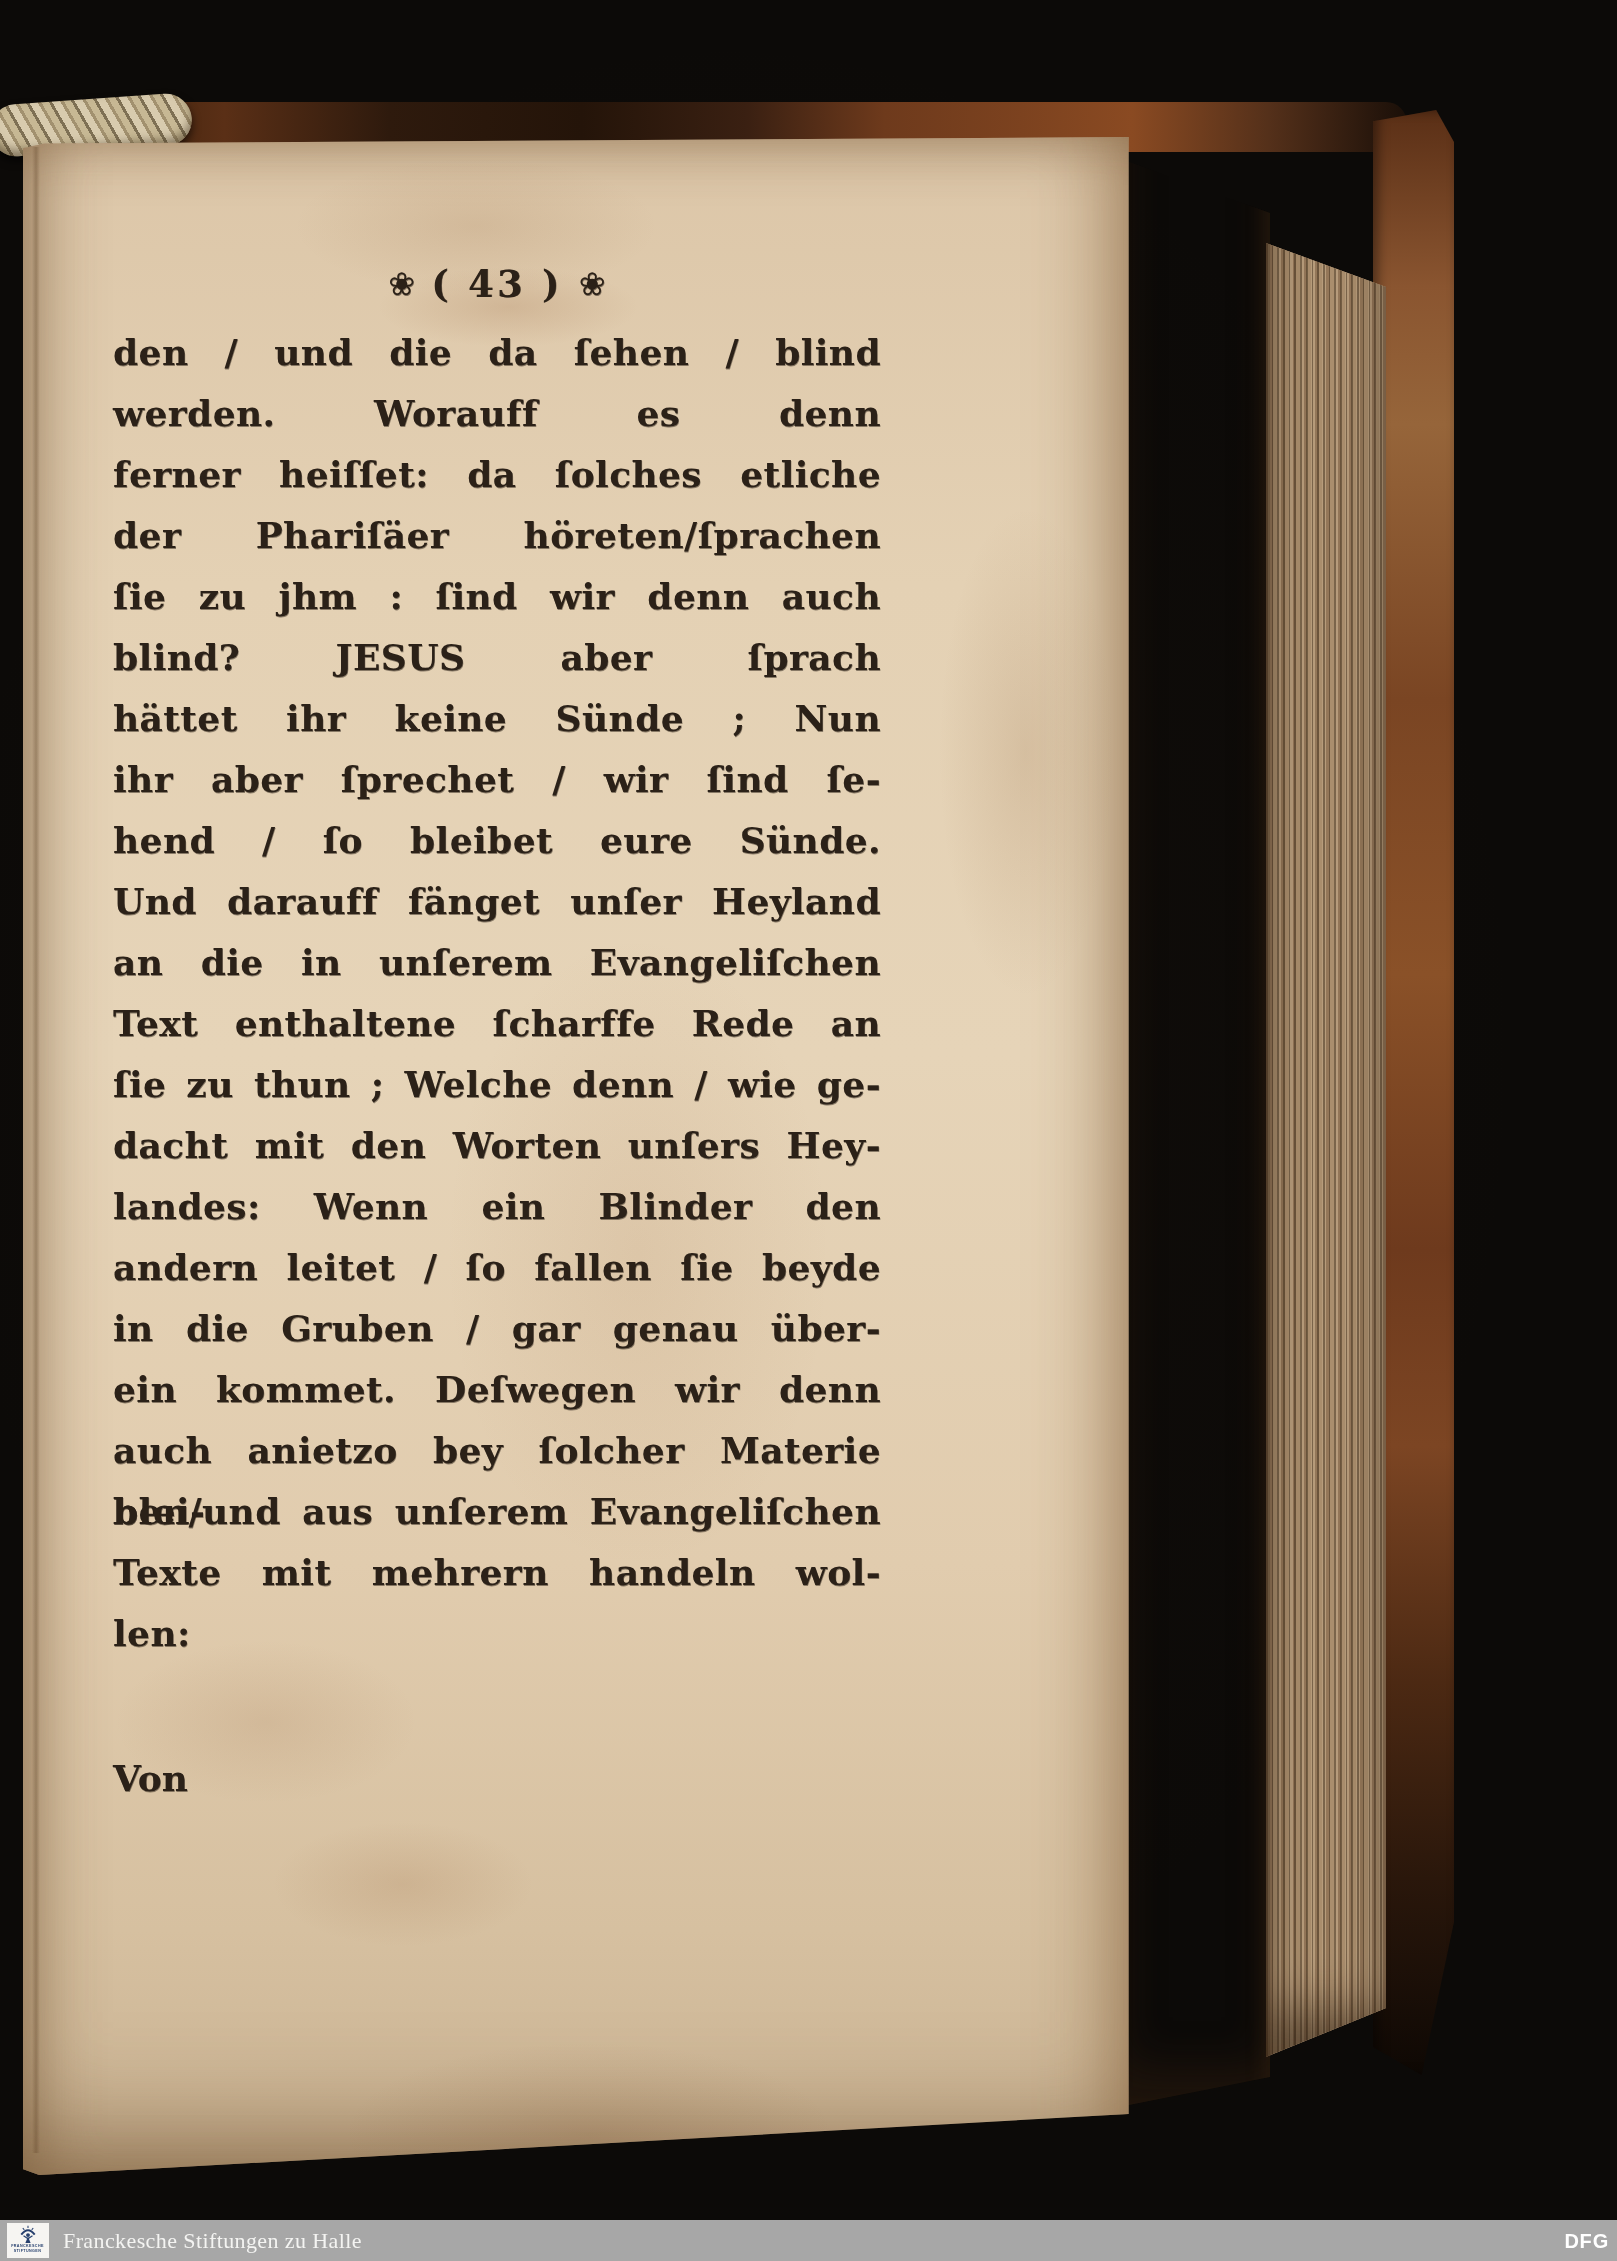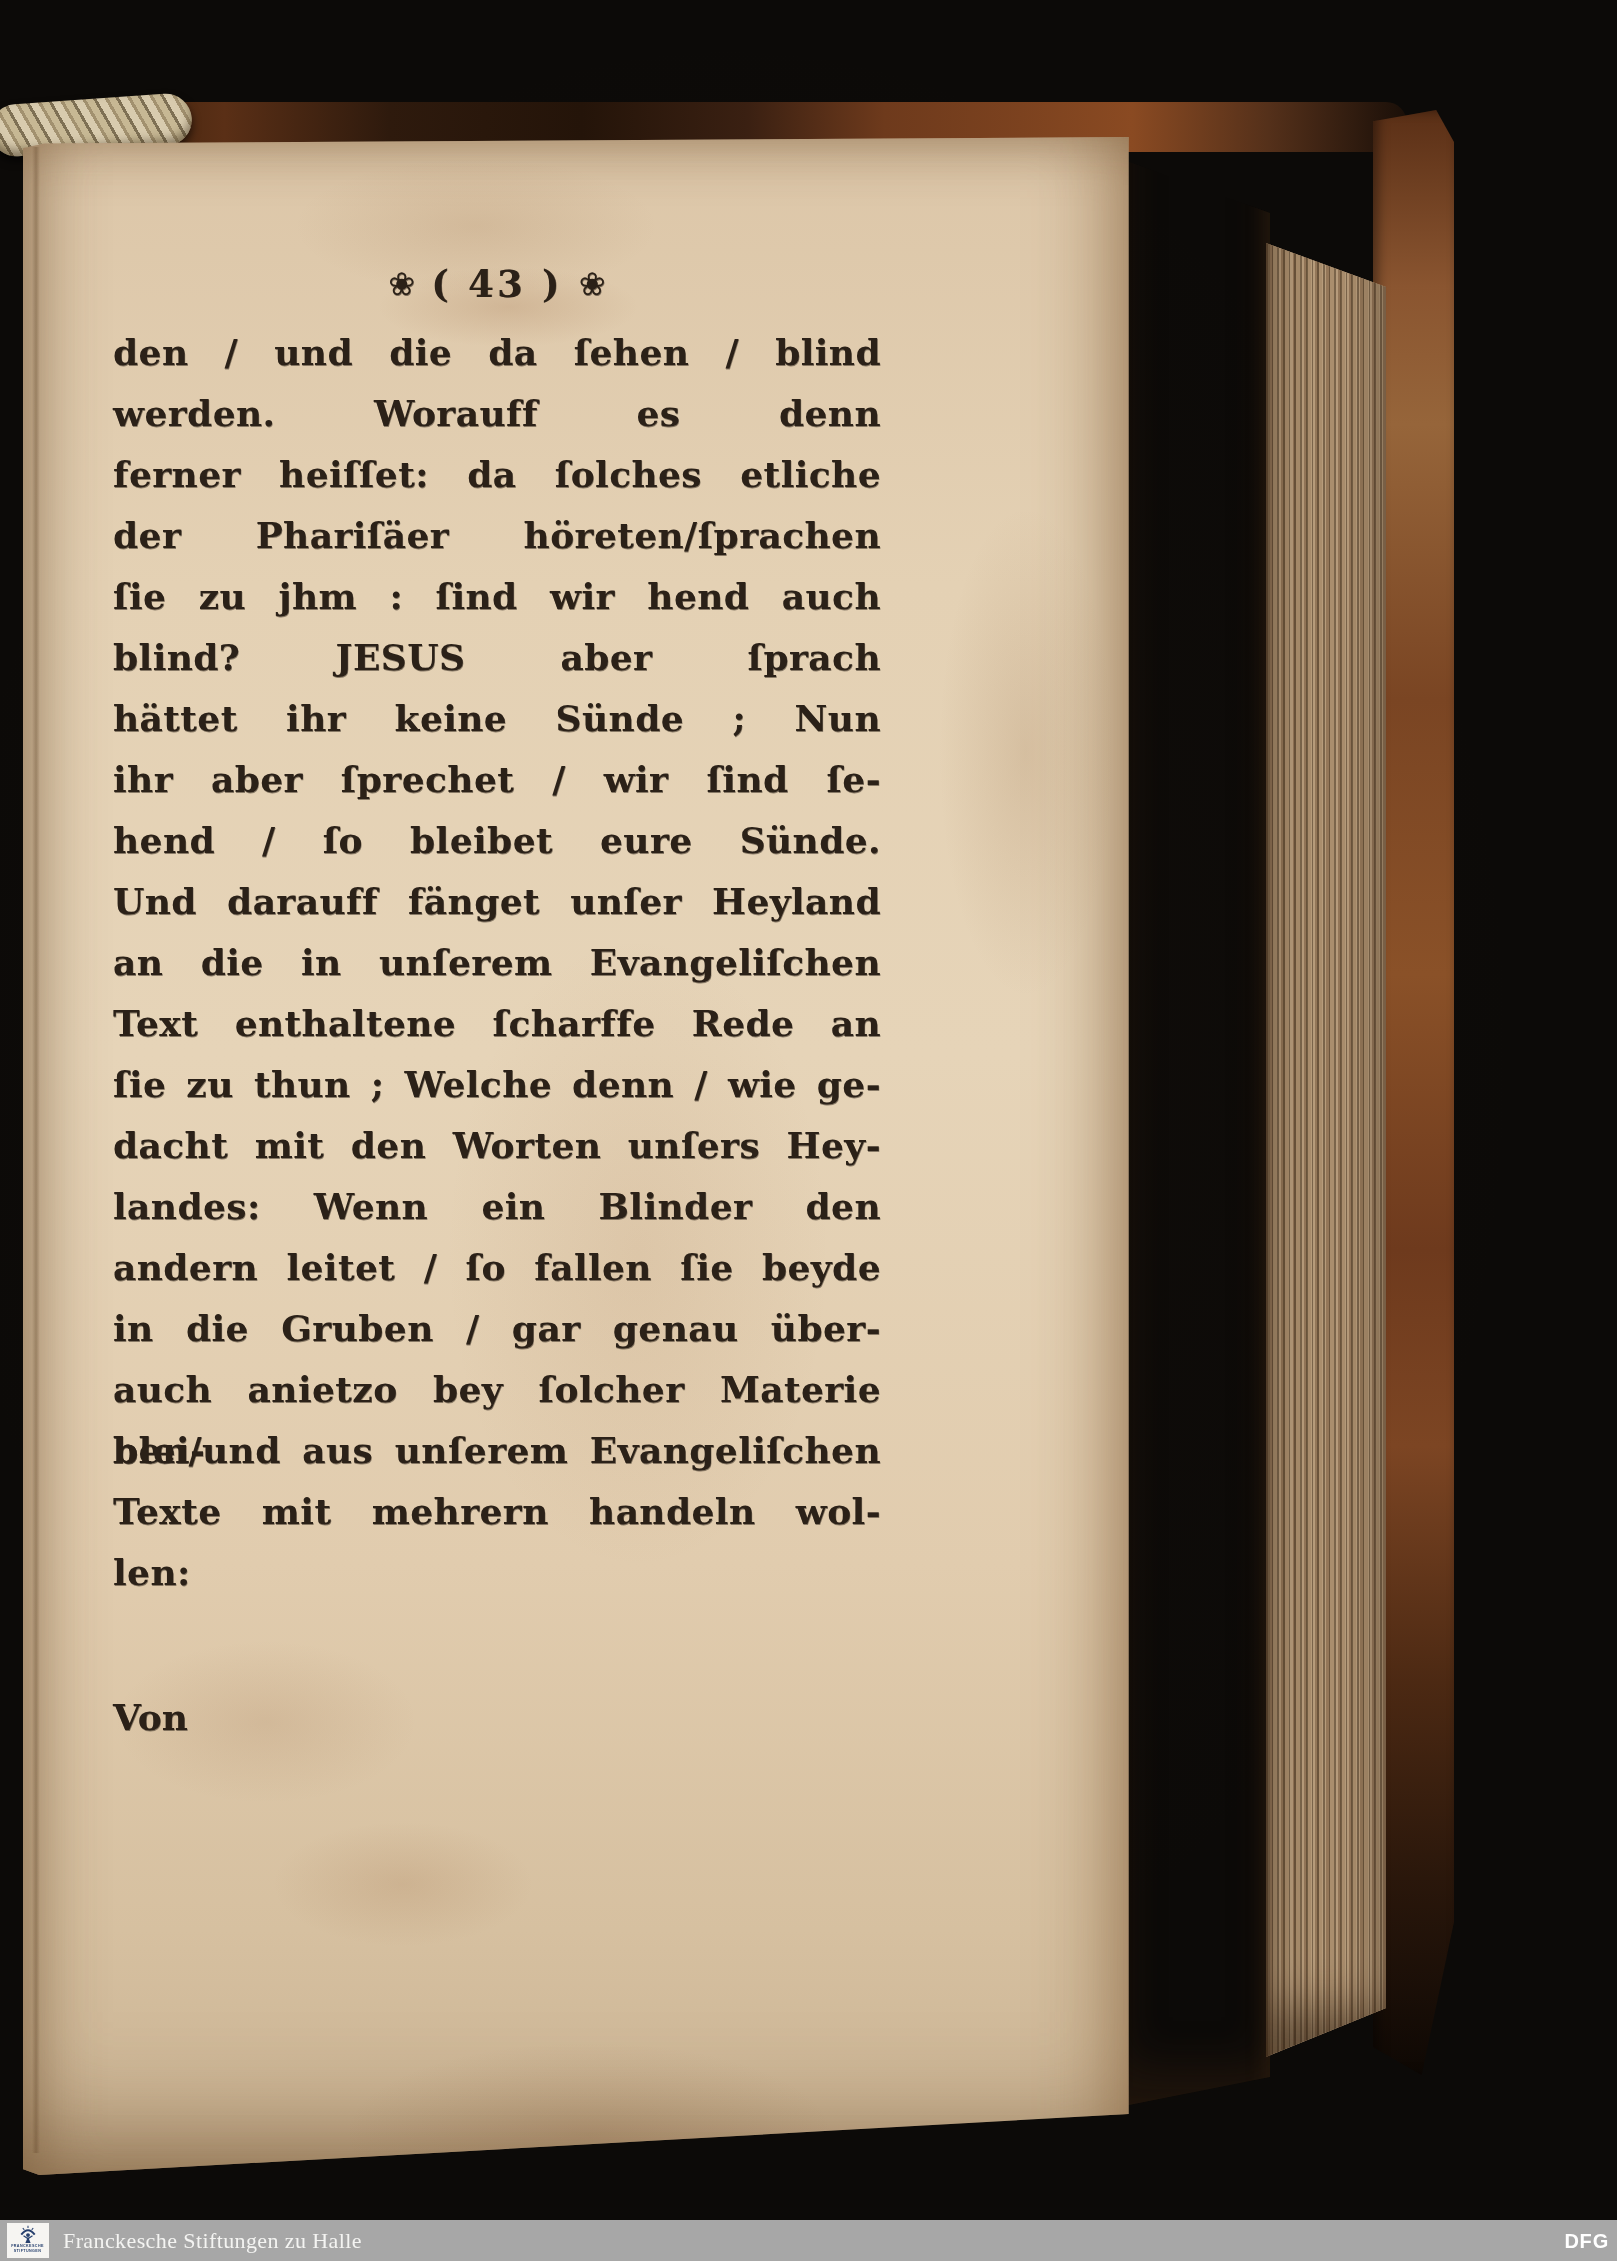--- a/index.html
+++ b/index.html
@@ -167,33 +167,34 @@
 <div class="gutter-crease"></div>
 <div class="stains"></div>
 
 <div class="page-content">
   <div class="pg-header"><span class="orn">❀</span> <span>( 43 )</span> <span class="orn">❀</span></div>
 
   <div class="line">den / und die da ſehen / blind</div>
   <div class="line">werden. Worauff es denn</div>
   <div class="line">ferner heiſſet: da ſolches etliche</div>
   <div class="line">der Phariſäer höreten/ſprachen</div>
-  <div class="line">ſie zu jhm : ſind wir hend auch</div>
+  <div class="line">ſie zu jhm : ſind wir denn auch</div>
   <div class="line">blind? JESUS aber ſprach</div>
   <div class="line">hättet ihr keine Sünde ; Nun</div>
   <div class="line">ihr aber ſprechet / wir ſind ſe-</div>
   <div class="line">hend / ſo bleibet eure Sünde.</div>
   <div class="line">Und darauff fänget unſer Heyland</div>
   <div class="line">an die in unſerem Evangeliſchen</div>
   <div class="line">Text enthaltene ſcharffe Rede an</div>
   <div class="line">ſie zu thun ; Welche denn / wie ge-</div>
   <div class="line">dacht mit den Worten unſers Hey-</div>
   <div class="line">landes: Wenn ein Blinder den</div>
   <div class="line">andern leitet / ſo fallen ſie beyde</div>
   <div class="line">in die Gruben / gar genau über-</div>
+  <div class="line">ein kommet. Deſwegen wir denn</div>
   <div class="line">auch anietzo bey ſolcher Materie blei-</div>
   <div class="line">ben/und aus unſerem Evangeliſchen</div>
   <div class="line">Texte mit mehrern handeln wol-</div>
   <div class="line last">len:</div>
 
   <div class="catchword">Von</div>
 </div>
 
 <div class="footer-bar">
   <div class="logo-box">

